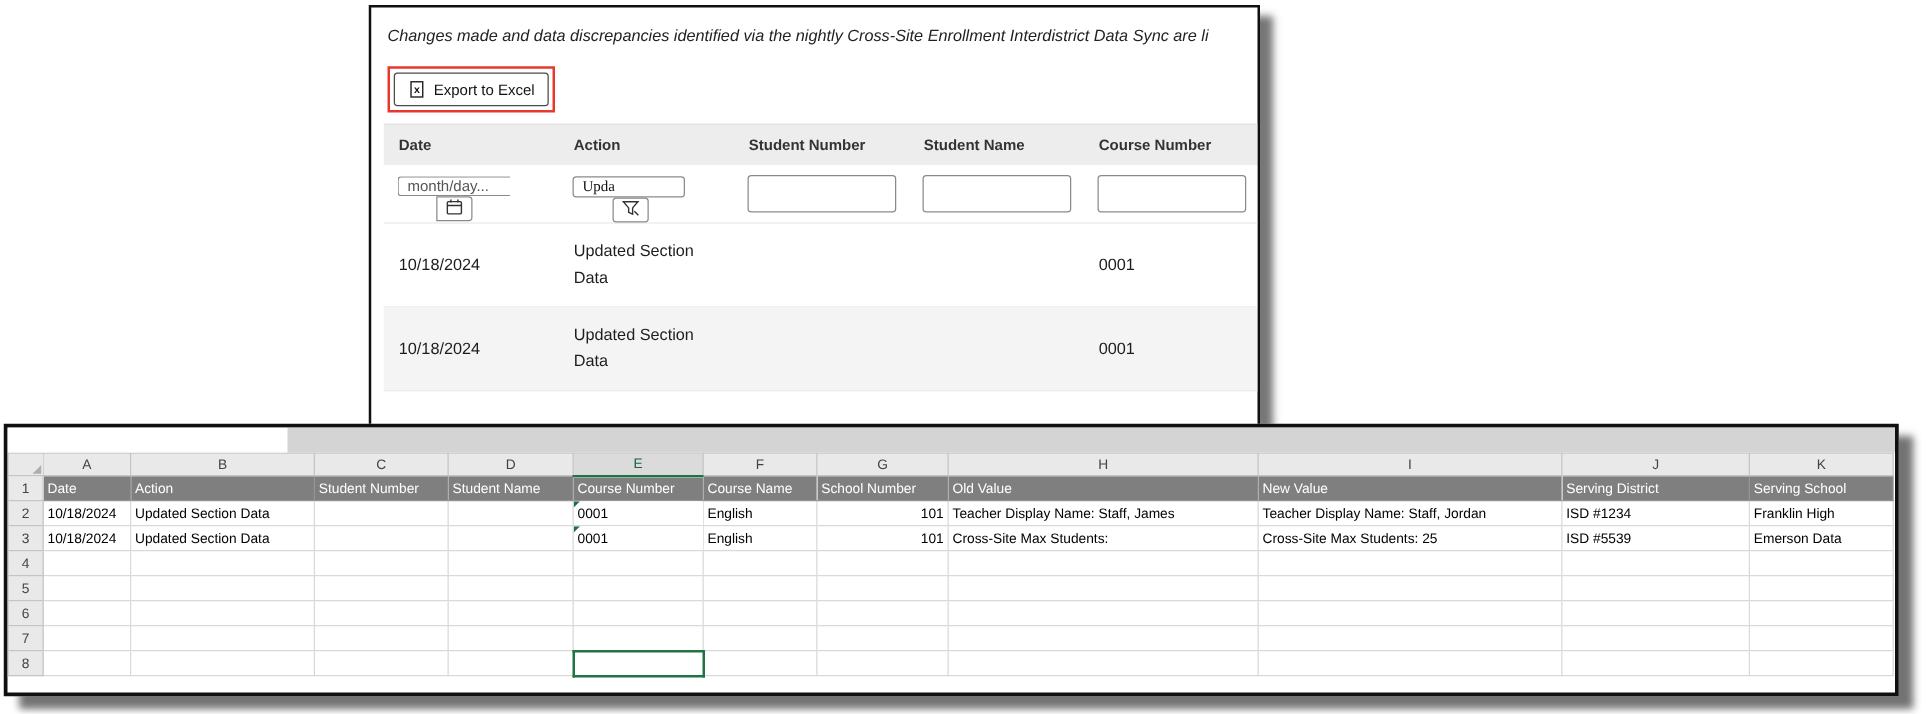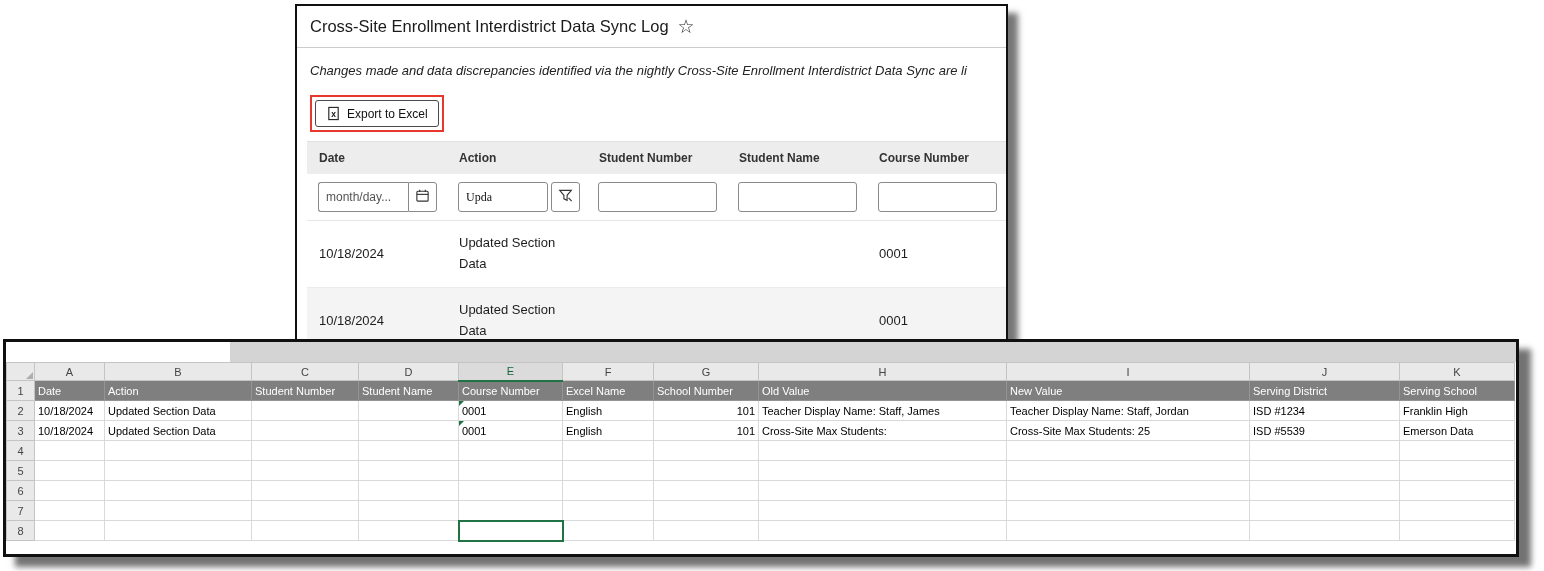--- a/index.html
+++ b/index.html
@@ -22,21 +22,21 @@
   .export-btn{display:inline-flex;align-items:center;gap:6px;background:#fff;border:1px solid #4a4a4a;
     border-radius:3px;padding:5px 10px;font:12px "Liberation Sans",sans-serif;color:#111;cursor:pointer;}
   .export-btn svg{display:block;}
 
   .log-table{margin-left:10px;}
   .lt-head{display:flex;background:#ededed;margin-top:5px;border-top:1px solid #e0e0e0;}
   .lt-hcell{flex:0 0 140px;box-sizing:border-box;padding:9px 6px 9px 12px;font-size:12px;font-weight:bold;color:#333;white-space:nowrap;overflow:hidden;}
   .lt-hcell.grow{flex:1 0 140px;}
   .lt-filters{display:flex;align-items:center;height:46px;border-bottom:1px solid #e6e6e6;background:#fff;}
   .lt-fcell{flex:0 0 140px;box-sizing:border-box;padding-left:11px;}
-  .input-group{display:inline-flex;height:30px;align-items:center;}
+  .input-group{display:inline-flex;height:30px;align-items:center;flex-direction:column;}
   .flt-input{height:30px;box-sizing:border-box;border:1px solid #8a8a8a;border-radius:3px;
     font:12px "Liberation Sans",sans-serif;padding:0 7px;color:#111;outline:none;background:#fff;}
   .flt-input::placeholder{color:#555;}
   .flt-input.date-input{width:90px;border-radius:3px 0 0 3px;border-right:none;}
   .flt-input.action-input{width:90px;font-family:Liberation Serif, serif;}
   .flt-input.plain{width:119px;}
   .ig-btn{width:29px;height:30px;box-sizing:border-box;border:1px solid #8a8a8a;background:#fff;
     display:flex;align-items:center;justify-content:center;padding:0;cursor:pointer;border-radius:0 3px 3px 0;}
   .ig-btn.detached{margin-left:3px;border-radius:3px;}
   .lt-row{display:flex;align-items:center;height:66px;border-bottom:1px solid #ececec;background:#fff;}
@@ -69,24 +69,20 @@
   .xl-cell.num{text-align:right;}
   .xl-cell.err{position:relative;}
   .xl-cell.err::before{content:'';position:absolute;top:0;left:0;width:0;height:0;
     border-top:5px solid #1e7145;border-right:5px solid transparent;}
   .xl-cell.active{border:2px solid #217346;}
 </style>
 </head>
 <body>
 
 <div class="app-window">
-  <div class="app-titlebar">
-    <span class="app-title">Cross-Site Enrollment Interdistrict Data Sync Log</span>
-    <span class="star-icon">☆</span>
-  </div>
 
   <div class="app-desc">Changes made and data discrepancies identified via the nightly Cross-Site Enrollment Interdistrict Data Sync are li</div>
 
   <div class="export-wrap">
     <button class="export-btn">
       <span>
         <svg width="15" height="15" viewBox="0 0 16 16">
           <rect x="3" y="1.5" width="10" height="13" fill="#fff" stroke="#222" stroke-width="1.2"></rect>
           <text x="8" y="11.5" text-anchor="middle" font-size="9" font-weight="bold" fill="#111" font-family="Liberation Sans, sans-serif">x</text>
         </svg>
@@ -198,21 +194,21 @@
         </tr>
       </thead>
       <tbody>
         <tr>
           <th class="xl-rowlabel">1</th>
           <td class="xl-cell hdr">Date</td>
           <td class="xl-cell hdr">Action</td>
           <td class="xl-cell hdr">Student Number</td>
           <td class="xl-cell hdr">Student Name</td>
           <td class="xl-cell hdr">Course Number</td>
-          <td class="xl-cell hdr">Excel Name</td>
+          <td class="xl-cell hdr">Course Name</td>
           <td class="xl-cell hdr">School Number</td>
           <td class="xl-cell hdr">Old Value</td>
           <td class="xl-cell hdr">New Value</td>
           <td class="xl-cell hdr">Serving District</td>
           <td class="xl-cell hdr">Serving School</td>
         </tr>
         <tr>
           <th class="xl-rowlabel">2</th>
           <td class="xl-cell">10/18/2024</td>
           <td class="xl-cell">Updated Section Data</td>

